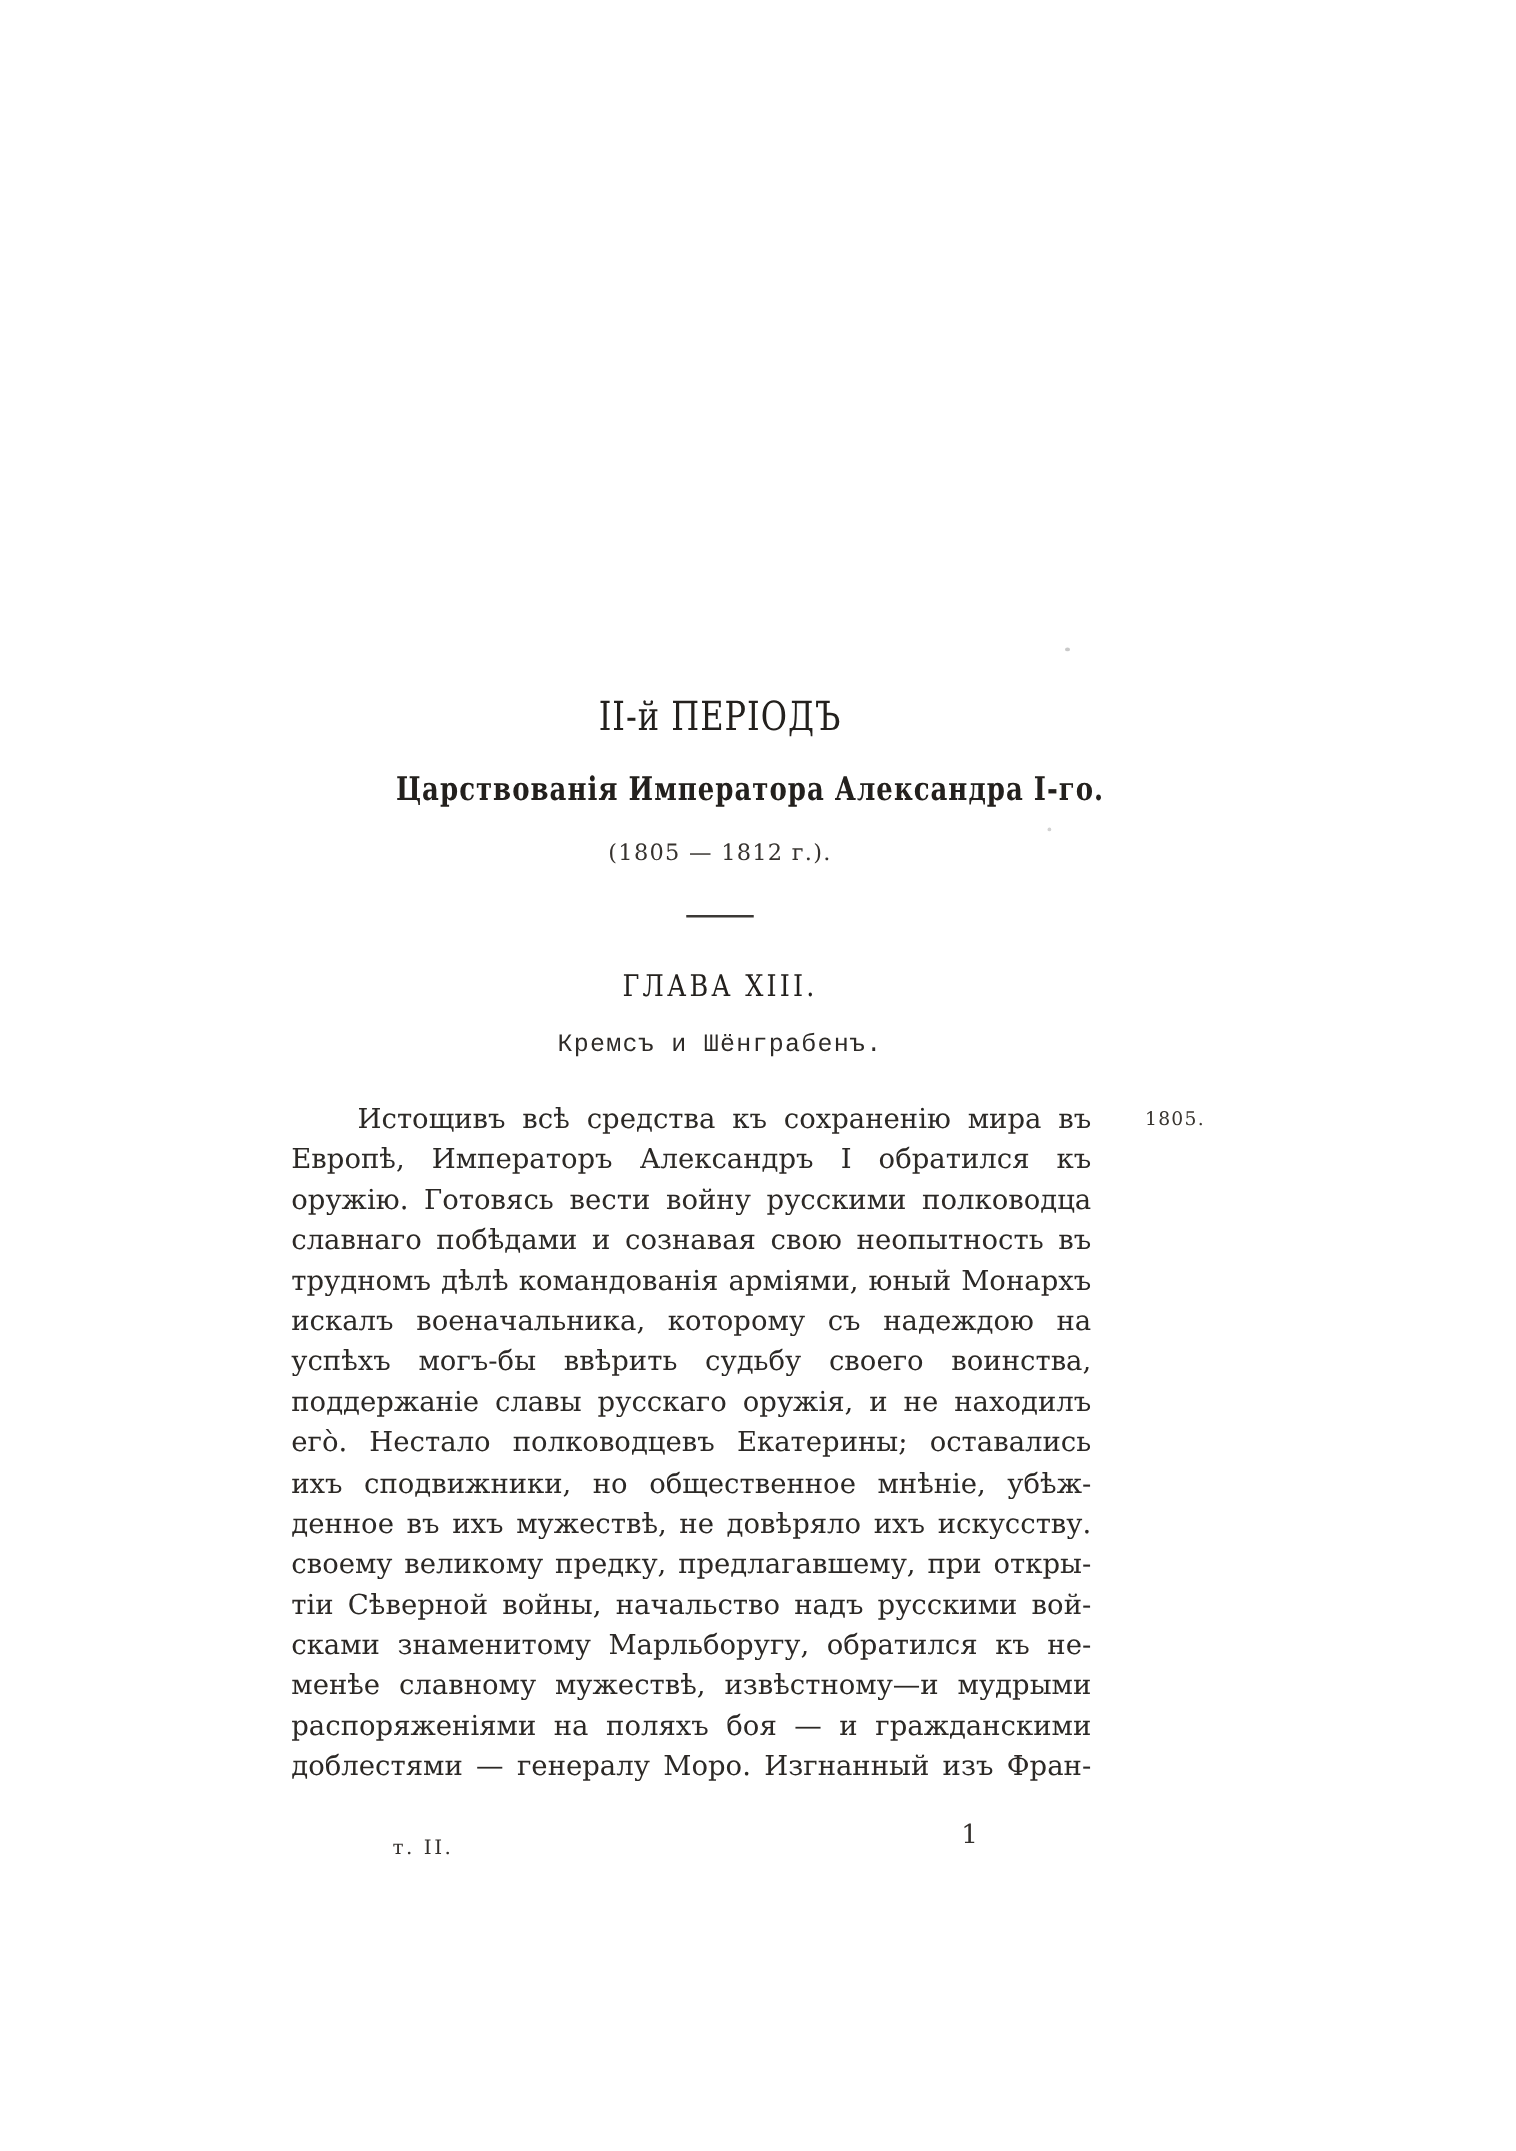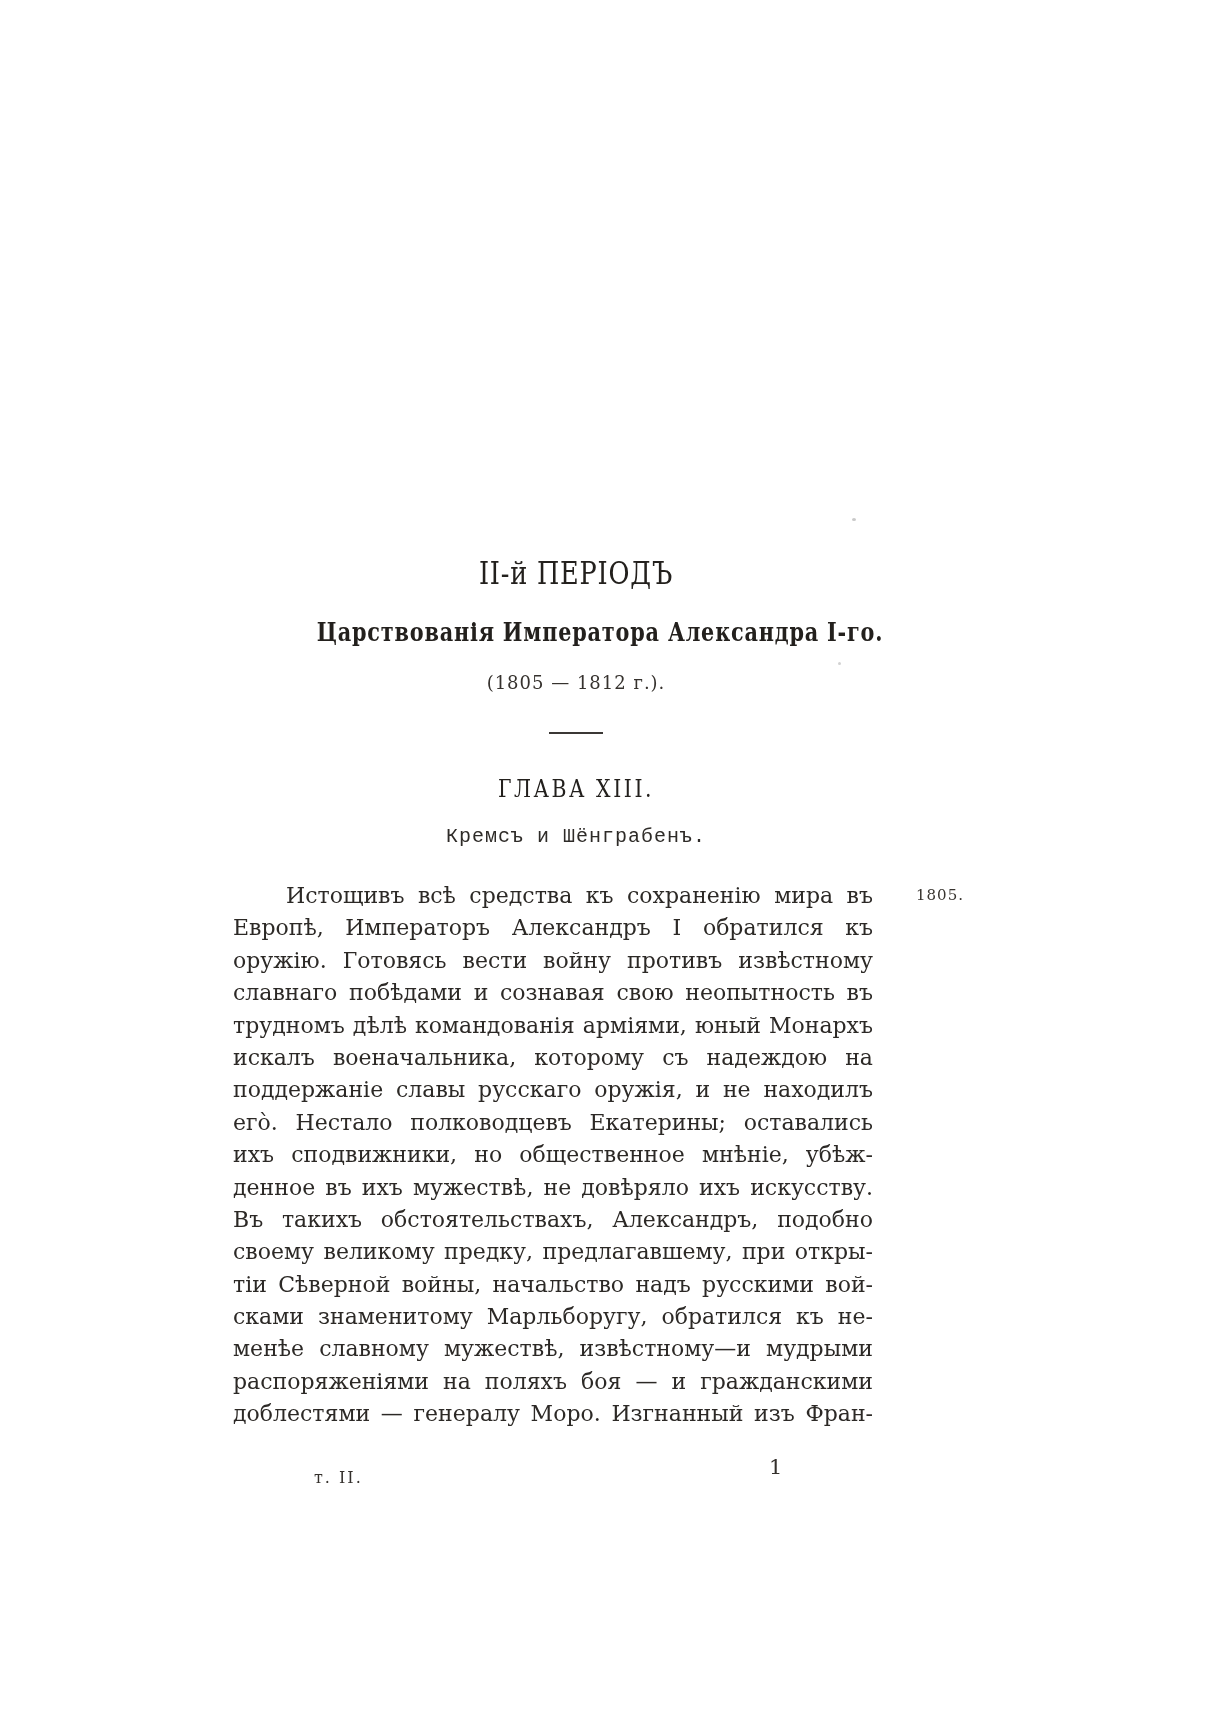--- a/index.html
+++ b/index.html
@@ -129,29 +129,29 @@
 
   <div class="center chapter">ГЛАВА XIII.</div>
 
   <div class="center chapsub">Кремсъ и Шёнграбенъ.</div>
 
   <div class="marginyear">1805.</div>
 
   <div class="bodyblock">
     <div class="bline indent">Истощивъ всѣ средства къ сохраненію мира въ</div>
     <div class="bline">Европѣ, Императоръ Александръ I обратился къ</div>
-    <div class="bline">оружію. Готовясь вести войну противъ извѣстному</div>
+    <div class="bline">оружію. Готовясь вести войну русскими полководца</div>
     <div class="bline">славнаго побѣдами и сознавая свою неопытность въ</div>
     <div class="bline">трудномъ дѣлѣ командованія арміями, юный Монархъ</div>
     <div class="bline">искалъ военачальника, которому съ надеждою на</div>
+    <div class="bline">успѣхъ могъ-бы ввѣрить судьбу своего воинства,</div>
     <div class="bline">поддержаніе славы русскаго оружія, и не находилъ</div>
     <div class="bline">его̀. Нестало полководцевъ Екатерины; оставались</div>
     <div class="bline">ихъ сподвижники, но общественное мнѣніе, убѣж-</div>
     <div class="bline">денное въ ихъ мужествѣ, не довѣряло ихъ искусству.</div>
-    <div class="bline">Въ такихъ обстоятельствахъ, Александръ, подобно</div>
     <div class="bline">своему великому предку, предлагавшему, при откры-</div>
     <div class="bline">тіи Сѣверной войны, начальство надъ русскими вой-</div>
     <div class="bline">сками знаменитому Марльборугу, обратился къ не-</div>
     <div class="bline">менѣе славному мужествѣ, извѣстному—и мудрыми</div>
     <div class="bline">распоряженіями на поляхъ боя — и гражданскими</div>
     <div class="bline">доблестями — генералу Моро. Изгнанный изъ Фран-</div>
   </div>
 
   <div class="footer-vol">т. II.</div>
 

